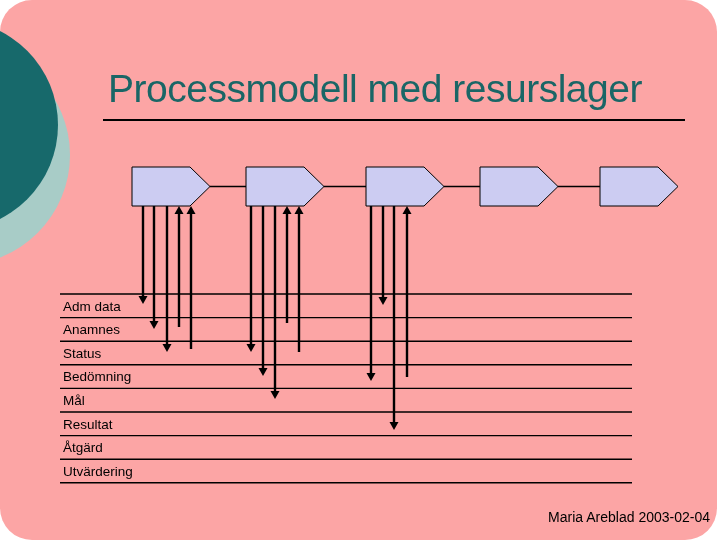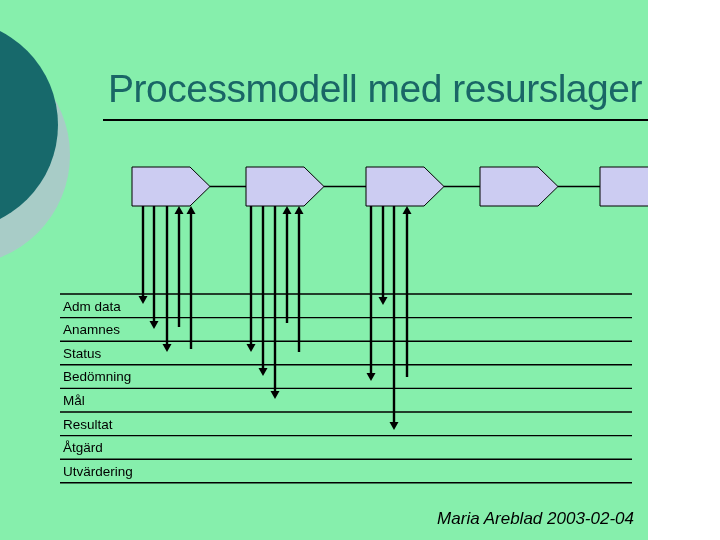--- a/index.html
+++ b/index.html
@@ -1,34 +1,34 @@
 <!DOCTYPE html>
 <html><head>
 <meta charset="utf-8">
 <style>
   html,body { margin:0; padding:0; background:#fff; }
   .slide {
-    position:relative; width:648px; height:540px; background:#86efac;
-    overflow:hidden; font-family:"Liberation Sans", sans-serif;
+    position:relative; width:717px; height:540px; background:#fca5a5;
+    overflow:hidden; font-family:"Liberation Sans", sans-serif;border-radius:32px;
   }
   .circle { position:absolute; border-radius:50%; }
   .circle-dark  { left:-152px; top:20px;  width:210px; height:210px; z-index:2; }
   .circle-light { left:-150px; top:45px;  width:220px; height:220px; z-index:1; }
   .slide-title {
     position:absolute; left:108px; top:67px; z-index:3;
     font-size:39px; letter-spacing:-0.5px; white-space:nowrap; font-weight:400;
   }
   .title-rule {
     position:absolute; left:103px; top:119px; width:582px; height:2px;
     background:#000; z-index:3;
   }
   .diagram-svg { position:absolute; left:0; top:0; z-index:3; }
   .slide-footer {
-    position:absolute; right:14px; top:509px; z-index:3;
-    font-size:17px; font-style:italic; color:#000; white-space:nowrap;
+    position:absolute; right:7px; top:509px; z-index:3;
+    font-size:14px; color:#000; white-space:nowrap;
   }
 </style>
 </head>
 <body>
 
 <div class="slide">
   <div class="circle circle-light" style="background: rgb(168, 204, 199);"></div>
   <div class="circle circle-dark" style="background: rgb(23, 105, 107);"></div>
 
   <div class="slide-title" style="color: rgb(26, 102, 102);">Processmodell med resurslager</div>

